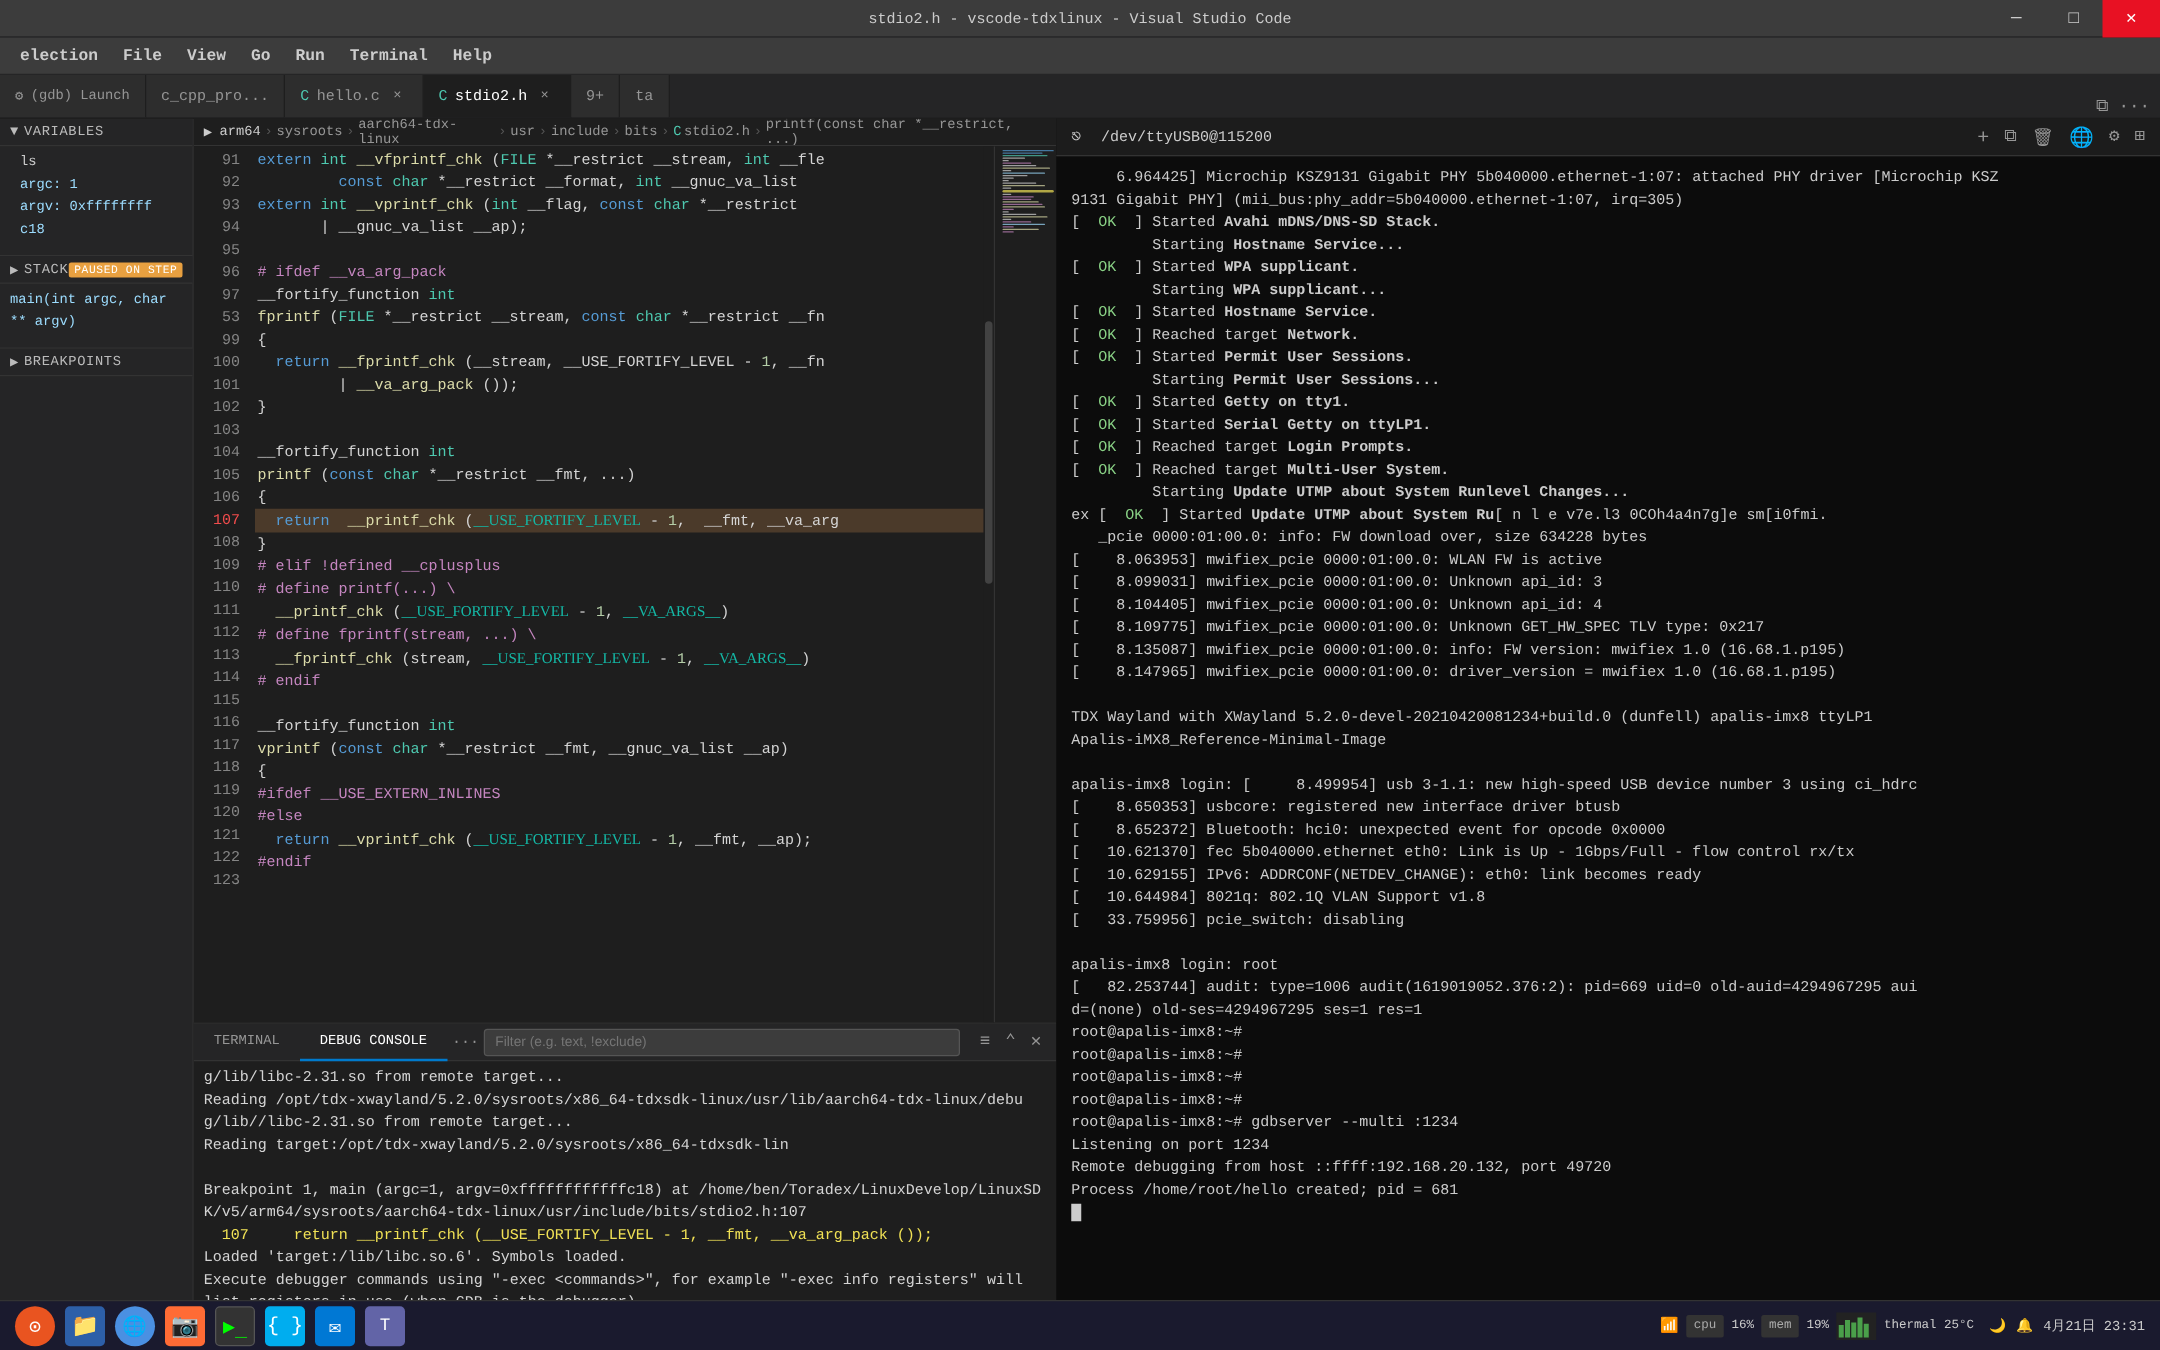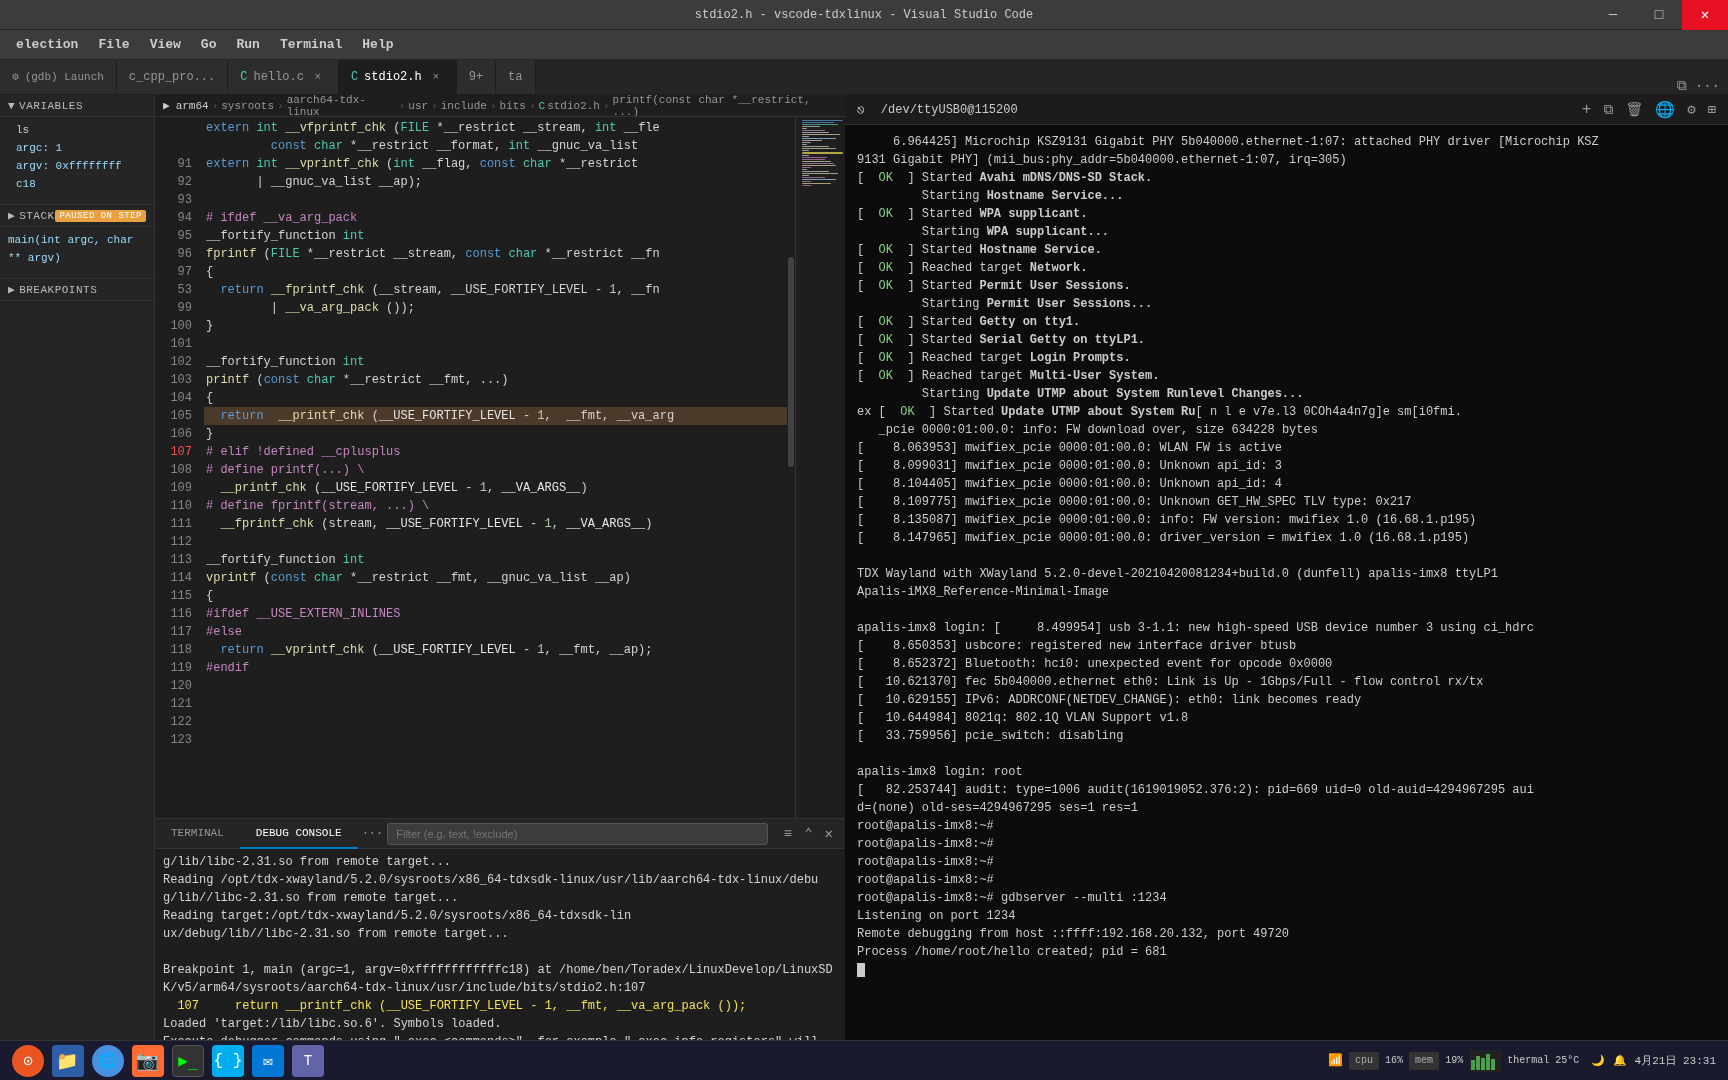--- a/index.html
+++ b/index.html
@@ -130,21 +130,20 @@
       width: 45px;
       background: #1e1e1e;
       color: #858585;
       text-align: right;
       padding: 0 8px 0 0;
       font-size: 12px;
       line-height: 18px;
       overflow: hidden;
       user-select: none;
       flex-shrink: 0;
-      margin-top: 36px;
     }
     #code-content {
       flex: 1;
       overflow: hidden;
       font-size: 12px;
       line-height: 18px;
       padding-left: 4px;
     }
     .code-line {
       white-space: pre;
@@ -152,21 +151,21 @@
       padding: 0 2px;
     }
     .code-line.highlighted {
       background: #4b3a2a;
     }
     .kw { color: #569cd6; }
     .type { color: #4ec9b0; }
     .fn { color: #dcdcaa; }
     .num { color: #b5cea8; }
     .pp { color: #c586c0; }
-    .var { color: #e5e5e5; }
+    .var { color: #14b8a6; font-family: Liberation Serif, serif; }
 
     
     #minimap {
       width: 50px;
       background: #1e1e1e;
       border-left: 1px solid #333;
       overflow: hidden;
       position: relative;
     }
 
@@ -538,20 +537,21 @@
               <div class="code-line">__fortify_function <span class="type">int</span></div>
               <div class="code-line"><span class="fn">printf</span> (<span class="kw">const</span> <span class="type">char</span> *__restrict __fmt, ...)</div>
               <div class="code-line">{</div>
               <div class="code-line highlighted" style="background:#4b3a2a;">  <span class="kw">return</span>  <span class="fn">__printf_chk</span> (<span class="var">__USE_FORTIFY_LEVEL</span> - <span class="num">1</span>,  __fmt, __va_arg</div>
               <div class="code-line">}</div>
               <div class="code-line"><span class="pp"># elif !defined __cplusplus</span></div>
               <div class="code-line"><span class="pp"># define printf(...) \</span></div>
               <div class="code-line">  <span class="fn">__printf_chk</span> (<span class="var">__USE_FORTIFY_LEVEL</span> - <span class="num">1</span>, <span class="var">__VA_ARGS__</span>)</div>
               <div class="code-line"><span class="pp"># define fprintf(stream, ...) \</span></div>
               <div class="code-line">  <span class="fn">__fprintf_chk</span> (stream, <span class="var">__USE_FORTIFY_LEVEL</span> - <span class="num">1</span>, <span class="var">__VA_ARGS__</span>)</div>
+              <div class="code-line"><span class="pp"># endif</span></div>
               <div class="code-line"> </div>
               <div class="code-line">__fortify_function <span class="type">int</span></div>
               <div class="code-line"><span class="fn">vprintf</span> (<span class="kw">const</span> <span class="type">char</span> *__restrict __fmt, __gnuc_va_list __ap)</div>
               <div class="code-line">{</div>
               <div class="code-line"><span class="pp">#ifdef __USE_EXTERN_INLINES</span></div>
               <div class="code-line"><span class="pp">#else</span></div>
               <div class="code-line">  <span class="kw">return</span> <span class="fn">__vprintf_chk</span> (<span class="var">__USE_FORTIFY_LEVEL</span> - <span class="num">1</span>, __fmt, __ap);</div>
               <div class="code-line"><span class="pp">#endif</span></div>
             </div>
           </div>
@@ -611,21 +611,20 @@
             <span class="bottom-action-btn">≡</span>
             <span class="bottom-action-btn">⌃</span>
             <span class="bottom-action-btn">✕</span>
           </div>
         </div>
         <div id="debug-console-content">
           <div class="debug-line">g/lib/libc-2.31.so from remote target...</div>
           <div class="debug-line">Reading /opt/tdx-xwayland/5.2.0/sysroots/x86_64-tdxsdk-linux/usr/lib/aarch64-tdx-linux/debu</div>
           <div class="debug-line">g/lib//libc-2.31.so from remote target...</div>
           <div class="debug-line">Reading target:/opt/tdx-xwayland/5.2.0/sysroots/x86_64-tdxsdk-lin</div>
-          <div class="debug-line">ux/debug/lib//libc-2.31.so from remote target...</div>
           <div class="debug-line"> </div>
           <div class="debug-line">Breakpoint 1, main (argc=1, argv=0xffffffffffffc18) at /home/ben/Toradex/LinuxDevelop/LinuxSD</div>
           <div class="debug-line">K/v5/arm64/sysroots/aarch64-tdx-linux/usr/include/bits/stdio2.h:107</div>
           <div class="debug-line debug-highlight">  107     return __printf_chk (__USE_FORTIFY_LEVEL - 1, __fmt, __va_arg_pack ());</div>
           <div class="debug-line">Loaded 'target:/lib/libc.so.6'. Symbols loaded.</div>
           <div class="debug-line">Execute debugger commands using "-exec &lt;commands&gt;", for example "-exec info registers" will</div>
           <div class="debug-line">list registers in use (when GDB is the debugger)</div>
         </div>
       </div>
     </div>

